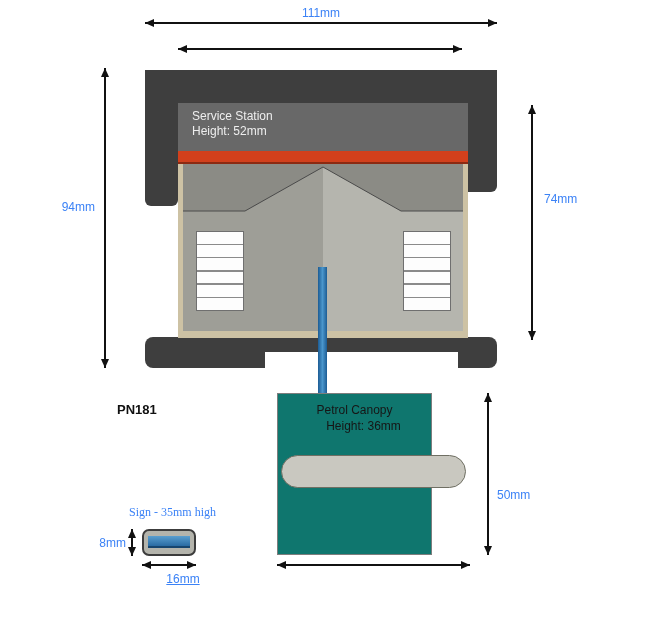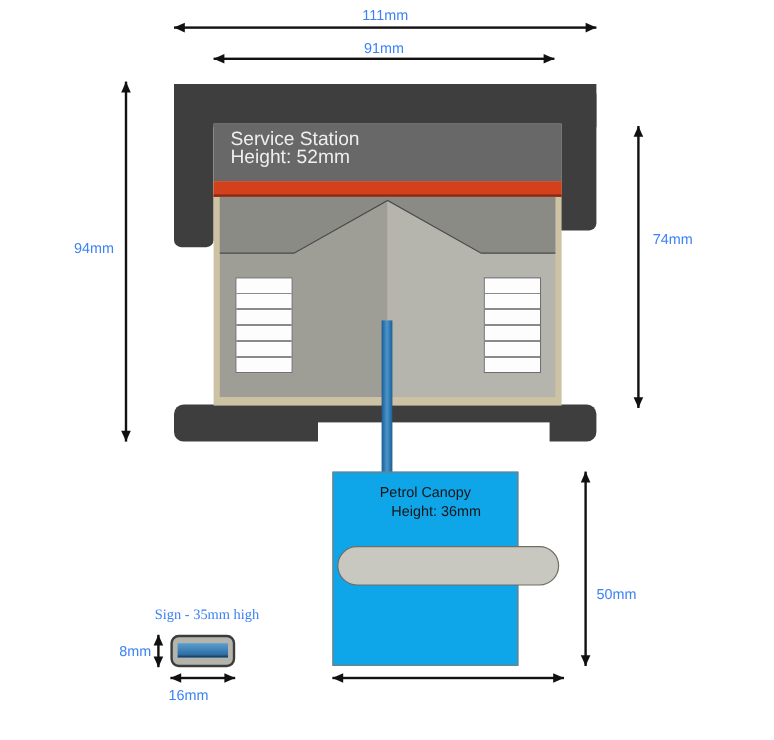--- a/index.html
+++ b/index.html
@@ -23,49 +23,48 @@
     border-left:4px solid transparent;border-right:4px solid transparent;border-bottom:9px solid #111;}
   .v-arrow::after{content:"";position:absolute;bottom:0;left:50%;transform:translateX(-50%);
     border-left:4px solid transparent;border-right:4px solid transparent;border-top:9px solid #111;}
 
   
   .base{background:#3e3e3e;position:absolute;}
 
   
   .bld{position:absolute;left:178px;top:103px;width:290px;height:235px;background:#cdc2a4;}
   .bld-top{position:absolute;left:0;top:0;width:290px;height:48px;background:#686868;}
-  .bld-top-text{position:absolute;left:14px;top:6px;font-size:16px;line-height:15px;color:#eeeeee;}
+  .bld-top-text{position:absolute;left:14px;top:6px;font-size:12px;line-height:15px;color:#eeeeee;}
   .bld-orange{position:absolute;left:0;top:48px;width:290px;height:13px;background:#d2401c;border-bottom:2px solid #8b2a12;box-sizing:border-box;}
   .bld-walls{position:absolute;left:5px;top:61px;width:280px;height:167px;}
   .blue-stripe{position:absolute;left:140px;top:164px;width:9px;height:167px;
     background:linear-gradient(90deg,#1c5c94,#4a96cc,#1c5c94);}
   .window{position:absolute;width:48px;height:80px;background:#fdfdfd;border:1px solid #6f6f6f;box-sizing:border-box;
     background-image:repeating-linear-gradient(180deg,#fdfdfd 0px,#fdfdfd 11.8px,#8a8a8a 11.8px,#8a8a8a 13.2px);}
 
   
-  .canopy{position:absolute;left:277px;top:393px;width:155px;height:162px;background:#0ea5e9;border:1px solid #7d7d7d;box-sizing:border-box;}
+  .canopy{position:absolute;left:277px;top:393px;width:155px;height:162px;background:#0f766e;border:1px solid #7d7d7d;box-sizing:border-box;}
   .canopy-text{position:absolute;left:0;top:8px;width:100%;text-align:center;font-size:12px;line-height:16px;color:#161616;}
   .canopy-pill{position:absolute;left:3px;top:61px;width:185px;height:33px;background:#c9c8c0;border:1px solid #6f6f63;border-radius:17px;box-sizing:border-box;}
 
   
   .sign{position:absolute;left:142px;top:529px;width:54px;height:27px;background:#b4b4ac;border:2px solid #3c3c3c;border-radius:7px;box-sizing:border-box;}
   .sign-blue{position:absolute;left:4px;top:5px;width:42px;height:10px;
     background:linear-gradient(180deg,#5a9fd0,#2a6ba3);border-bottom:2px solid #17456e;}
 
   .product-text{position:absolute;left:117px;top:401px;font-size:13px;font-weight:bold;line-height:18px;color:#111;}
 </style>
 </head>
 <body>
 
 <div class="canvas">
 
   <div class="dim-label center" style="left:145px;top:6px;width:352px;">111mm</div>
   <div class="h-arrow" style="left:145px;top:22px;width:352px;"></div>
 
-  <div class="dim-label center" style="left:178px;top:33px;width:284px;">91mm</div>
   <div class="h-arrow" style="left:178px;top:48px;width:284px;"></div>
 
   <div class="dim-label right" style="left:53px;top:200px;width:42px;">94mm</div>
   <div class="v-arrow" style="left:104px;top:68px;height:300px;"></div>
 
   <div class="dim-label" style="left:544px;top:192px;width:46px;">74mm</div>
   <div class="v-arrow" style="left:531px;top:105px;height:235px;"></div>
 
   <div class="base" style="left:145px;top:70px;width:352px;height:36px;border-radius:10px 10px 0 0;"></div>
   <div class="base" style="left:145px;top:70px;width:33px;height:136px;border-radius:0 0 6px 6px;"></div>
@@ -88,35 +87,36 @@
         <polygon points="0,0 280,0 280,47 218,47 140,3 62,47 0,47" fill="#8b8b85"></polygon>
         <polyline points="0,47 62,47 140,3 218,47 280,47" fill="none" stroke="#4a4a4a" stroke-width="1"></polyline>
       </svg>
     </div>
     <div class="blue-stripe"></div>
     <div class="window" style="left:18px;top:128px;"></div>
     <div class="window" style="left:225px;top:128px;"></div>
   </div>
 
   <div class="product-text">
+    <span style="display:block;">PN181</span>
   </div>
 
   <div class="canopy">
     <div class="canopy-text">
       <span style="display:block;">Petrol Canopy</span>
       <span style="display:block;padding-left:18px;">Height: 36mm</span>
     </div>
     <div class="canopy-pill"></div>
   </div>
   <div class="v-arrow" style="left:487px;top:393px;height:162px;"></div>
   <div class="dim-label" style="left:497px;top:488px;width:42px;">50mm</div>
   <div class="h-arrow" style="left:277px;top:564px;width:193px;"></div>
 
   <div class="dim-label center" style="left:110px;top:505px;width:125px;font-family:Liberation Serif, serif;">Sign - 35mm high</div>
   <div class="sign">
     <div class="sign-blue"></div>
   </div>
   <div class="dim-label right" style="left:88px;top:536px;width:38px;">8mm</div>
   <div class="v-arrow" style="left:131px;top:529px;height:27px;"></div>
   <div class="h-arrow" style="left:142px;top:564px;width:54px;"></div>
-  <div class="dim-label center" style="left:126px;top:572px;width:62px;">16mm</div>
+  <div class="dim-label center" style="left:152px;top:572px;width:62px;text-decoration:underline;">16mm</div>
 
 </div>
 
 </body></html>

